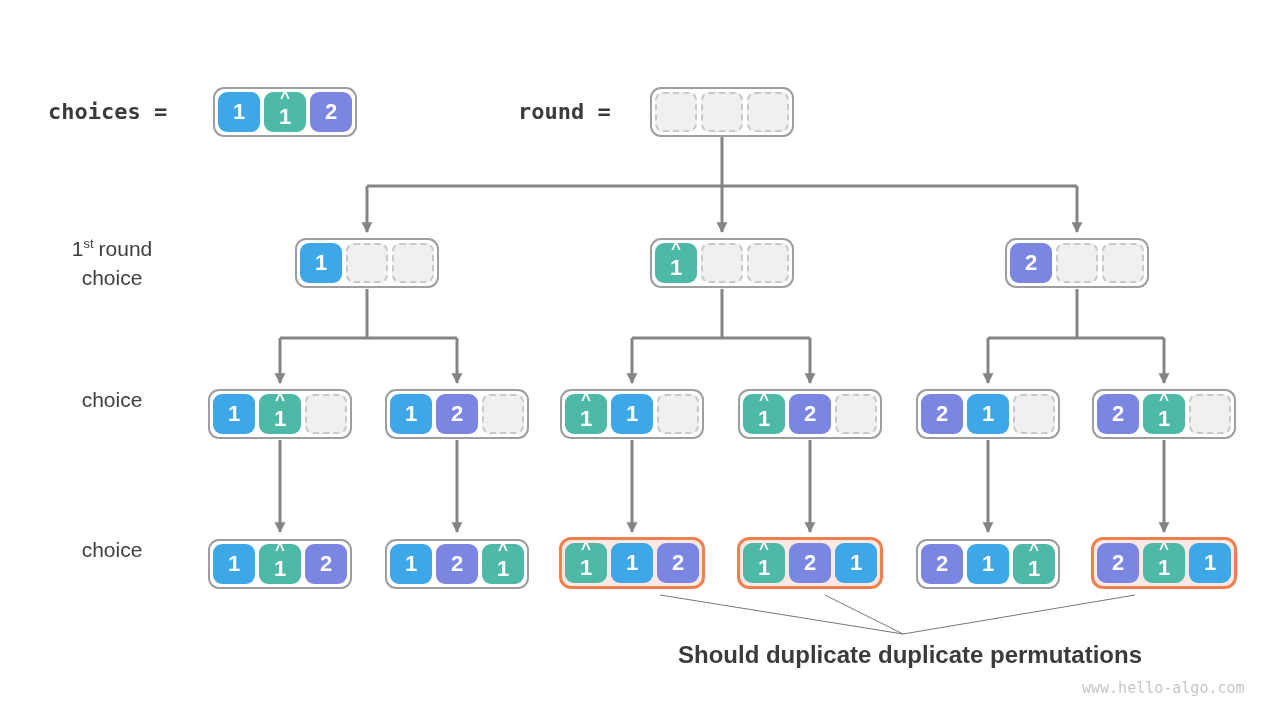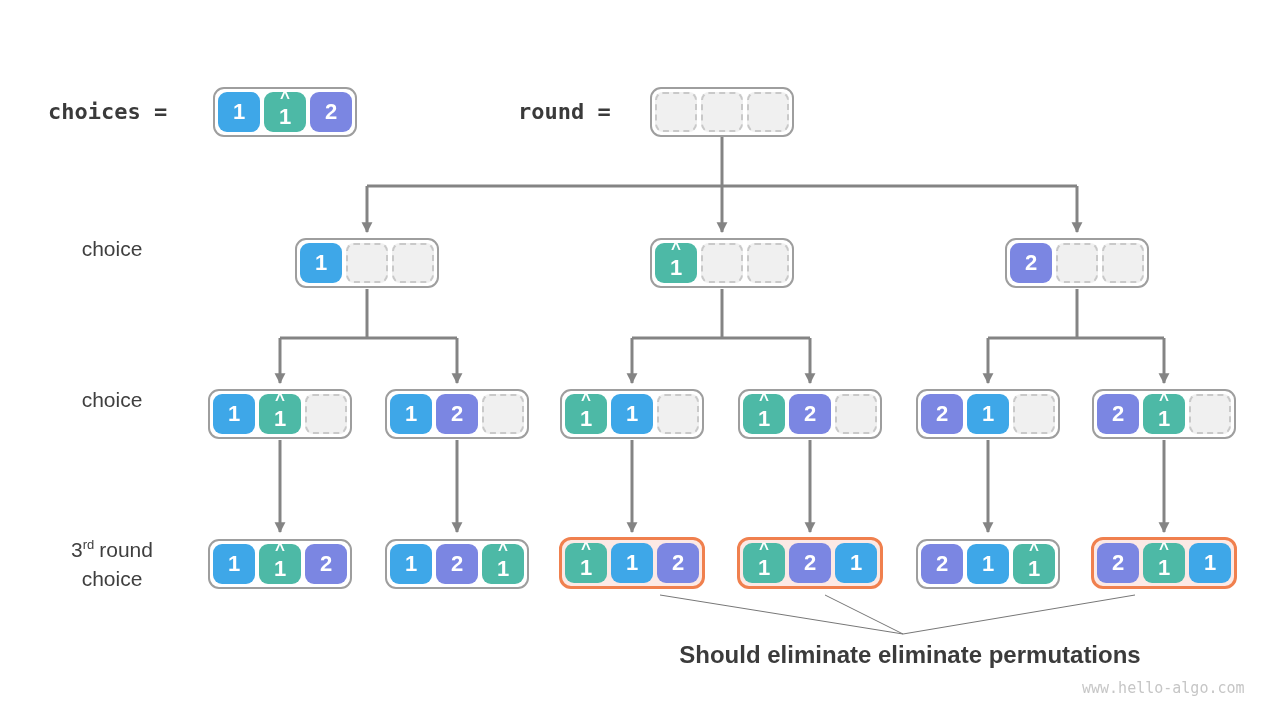--- a/index.html
+++ b/index.html
@@ -98,27 +98,27 @@
         <line x1="660" y1="595" x2="903" y2="634"></line>
         <line x1="825" y1="595" x2="903" y2="634"></line>
         <line x1="1135" y1="595" x2="903" y2="634"></line>
       </g>
   </svg>
 
   <div class="eq-label" style="left:48px;top:99px">choices =</div>
   <div class="eq-label" style="left:518px;top:99px">round =</div>
 
   <div class="row-label" style="left:27px;top:234px">
+    <div><span>1</span><sup>st</sup><span class="rest">round</span></div>
     <div>choice</div>
   </div>
   <div class="row-label" style="left:27px;top:385px">
     <div>choice</div>
   </div>
   <div class="row-label" style="left:27px;top:535px">
-    <div><span>3</span><sup>rd</sup><span class="rest">round</span></div>
     <div>choice</div>
   </div>
 
   <div id="boxes">
       <div class="sbox" style="left: 285px; top: 87px;">
         <div class="cell" style="background: rgb(62, 167, 232);">
           <span class="val">1</span>
         </div>
         <div class="cell hascap" style="background: rgb(77, 185, 166);">
           <span class="hat">^</span>
@@ -280,15 +280,15 @@
         <div class="cell hascap" style="background: rgb(77, 185, 166);">
           <span class="hat">^</span>
           <span class="val">1</span>
         </div>
         <div class="cell" style="background: rgb(62, 167, 232);">
           <span class="val">1</span>
         </div>
       </div>
     </div>
 
-  <div class="note" style="left:910px;top:641px">Should eliminate eliminate permutations</div>
+  <div class="note" style="left:910px;top:641px">Should duplicate duplicate permutations</div>
   <div class="watermark" style="left:1082px;top:679px">www.hello-algo.com</div>
 </div>
 
 </body></html>

